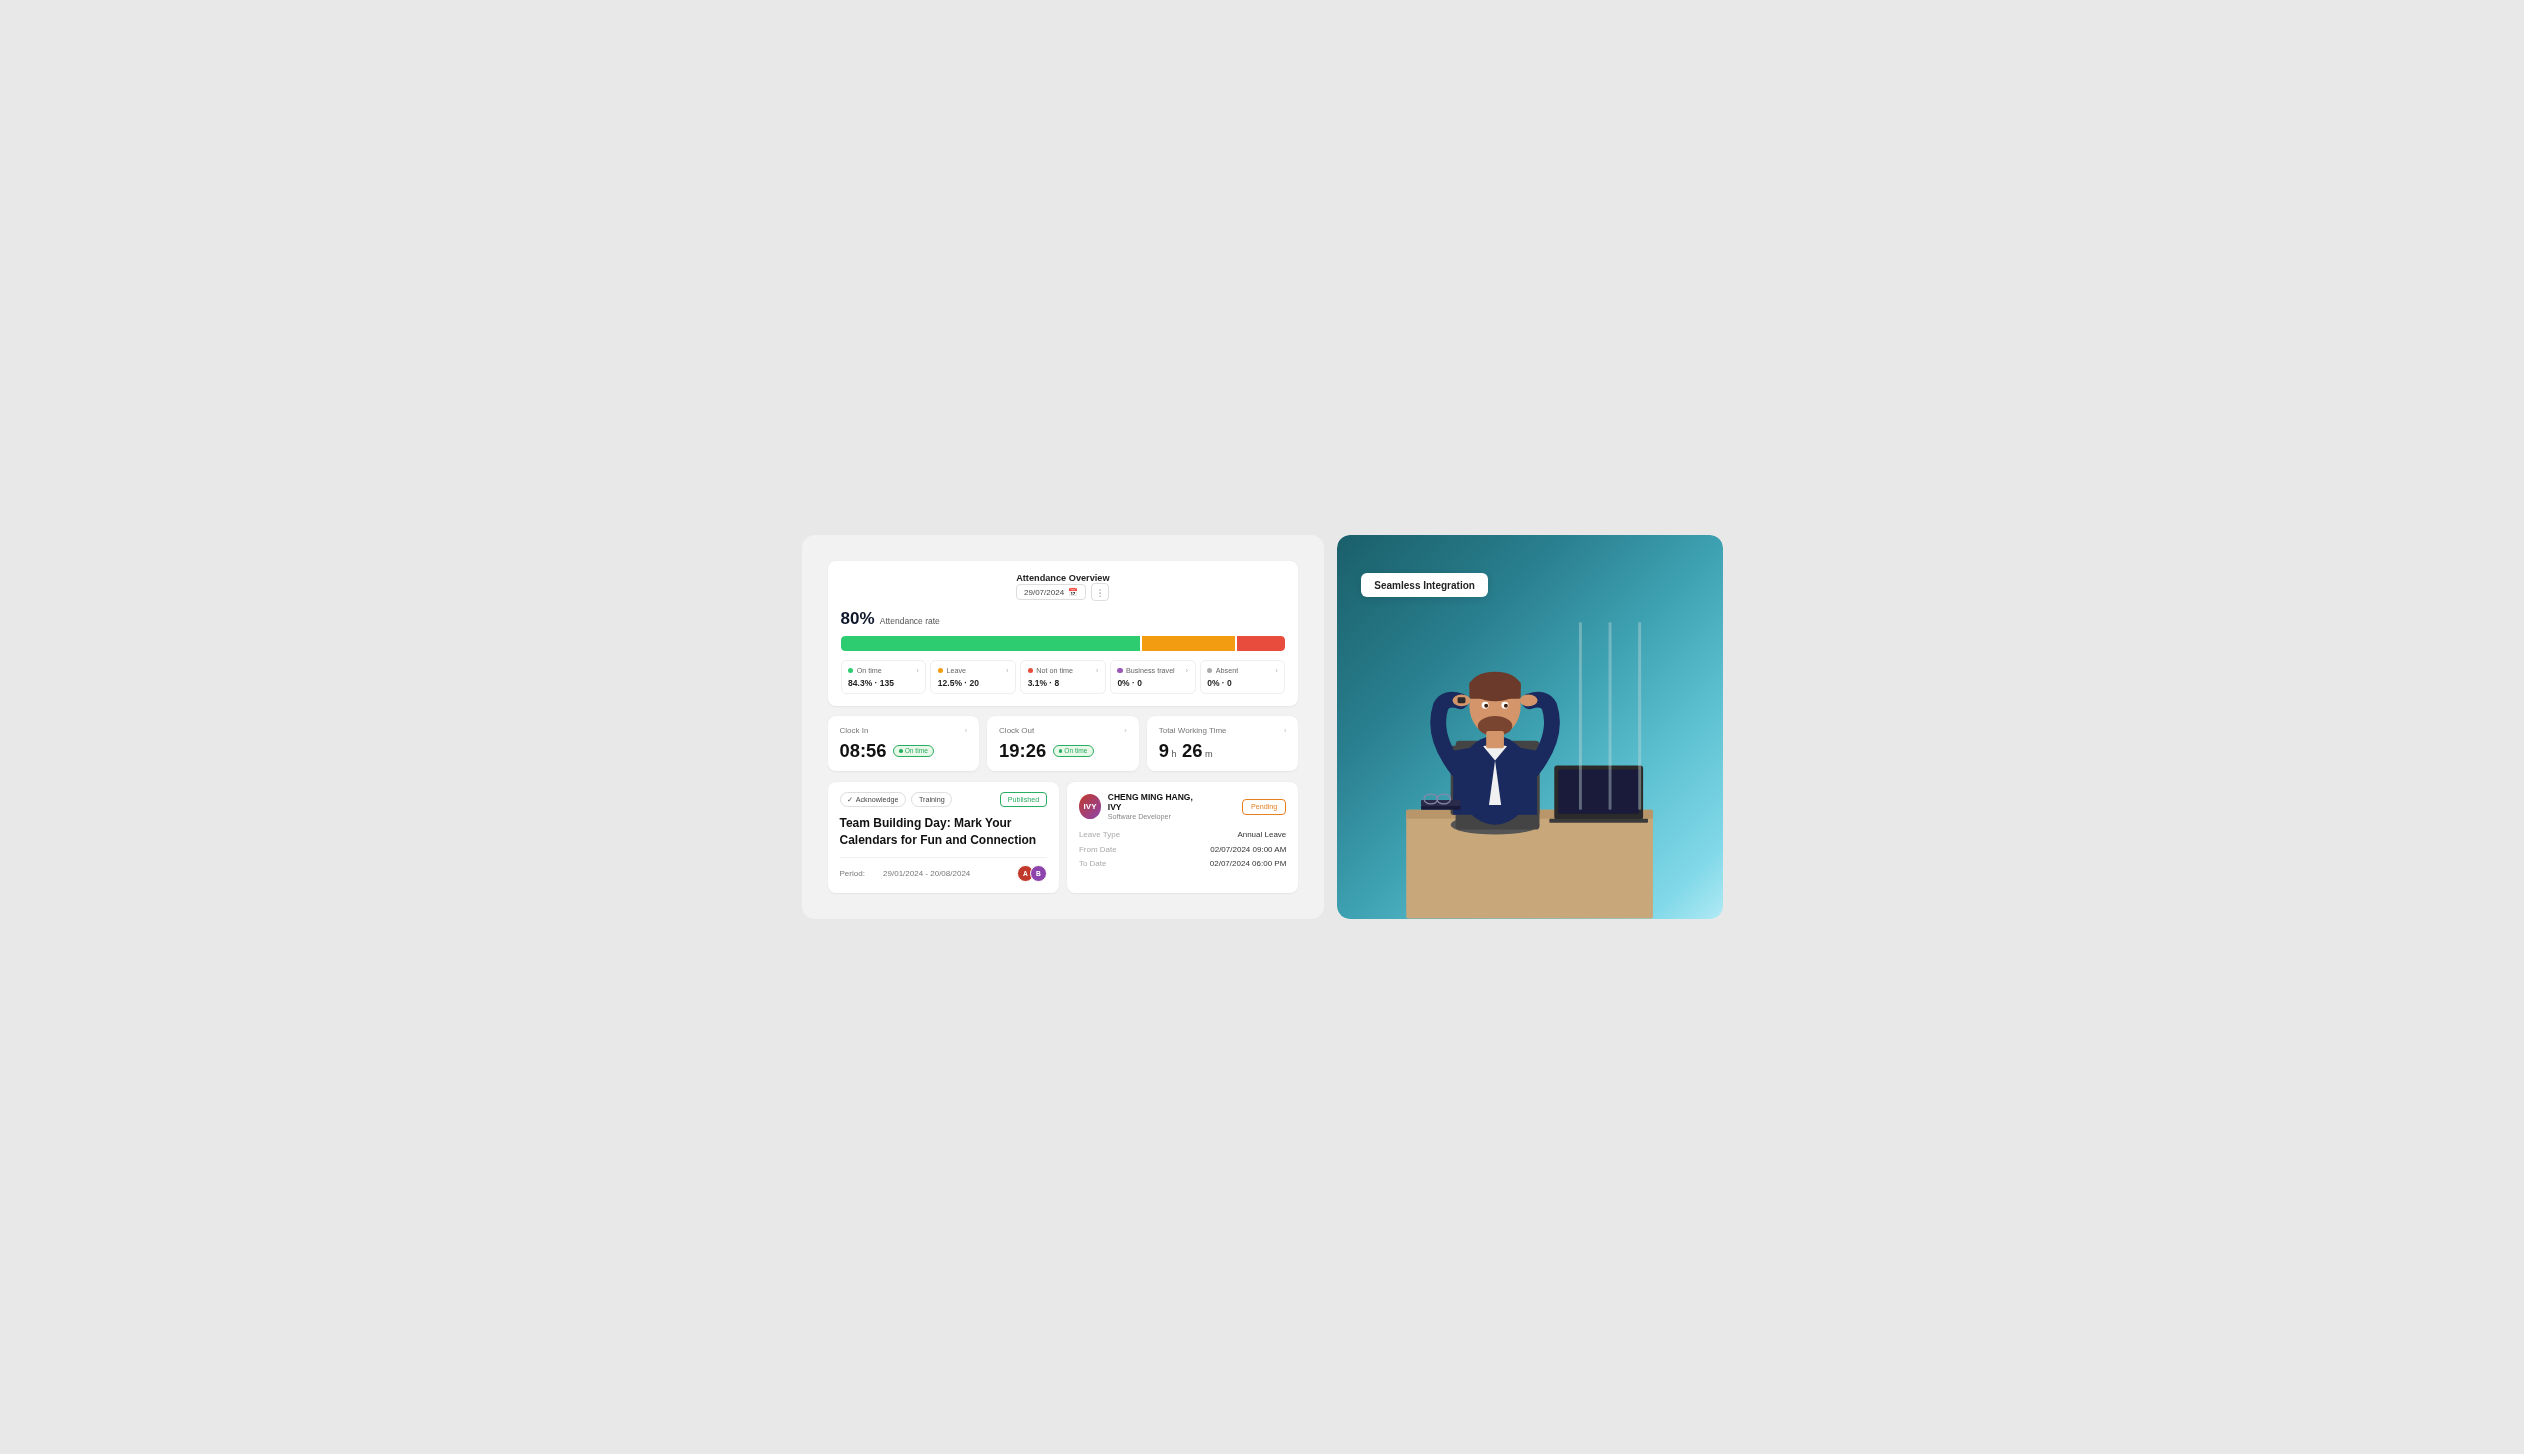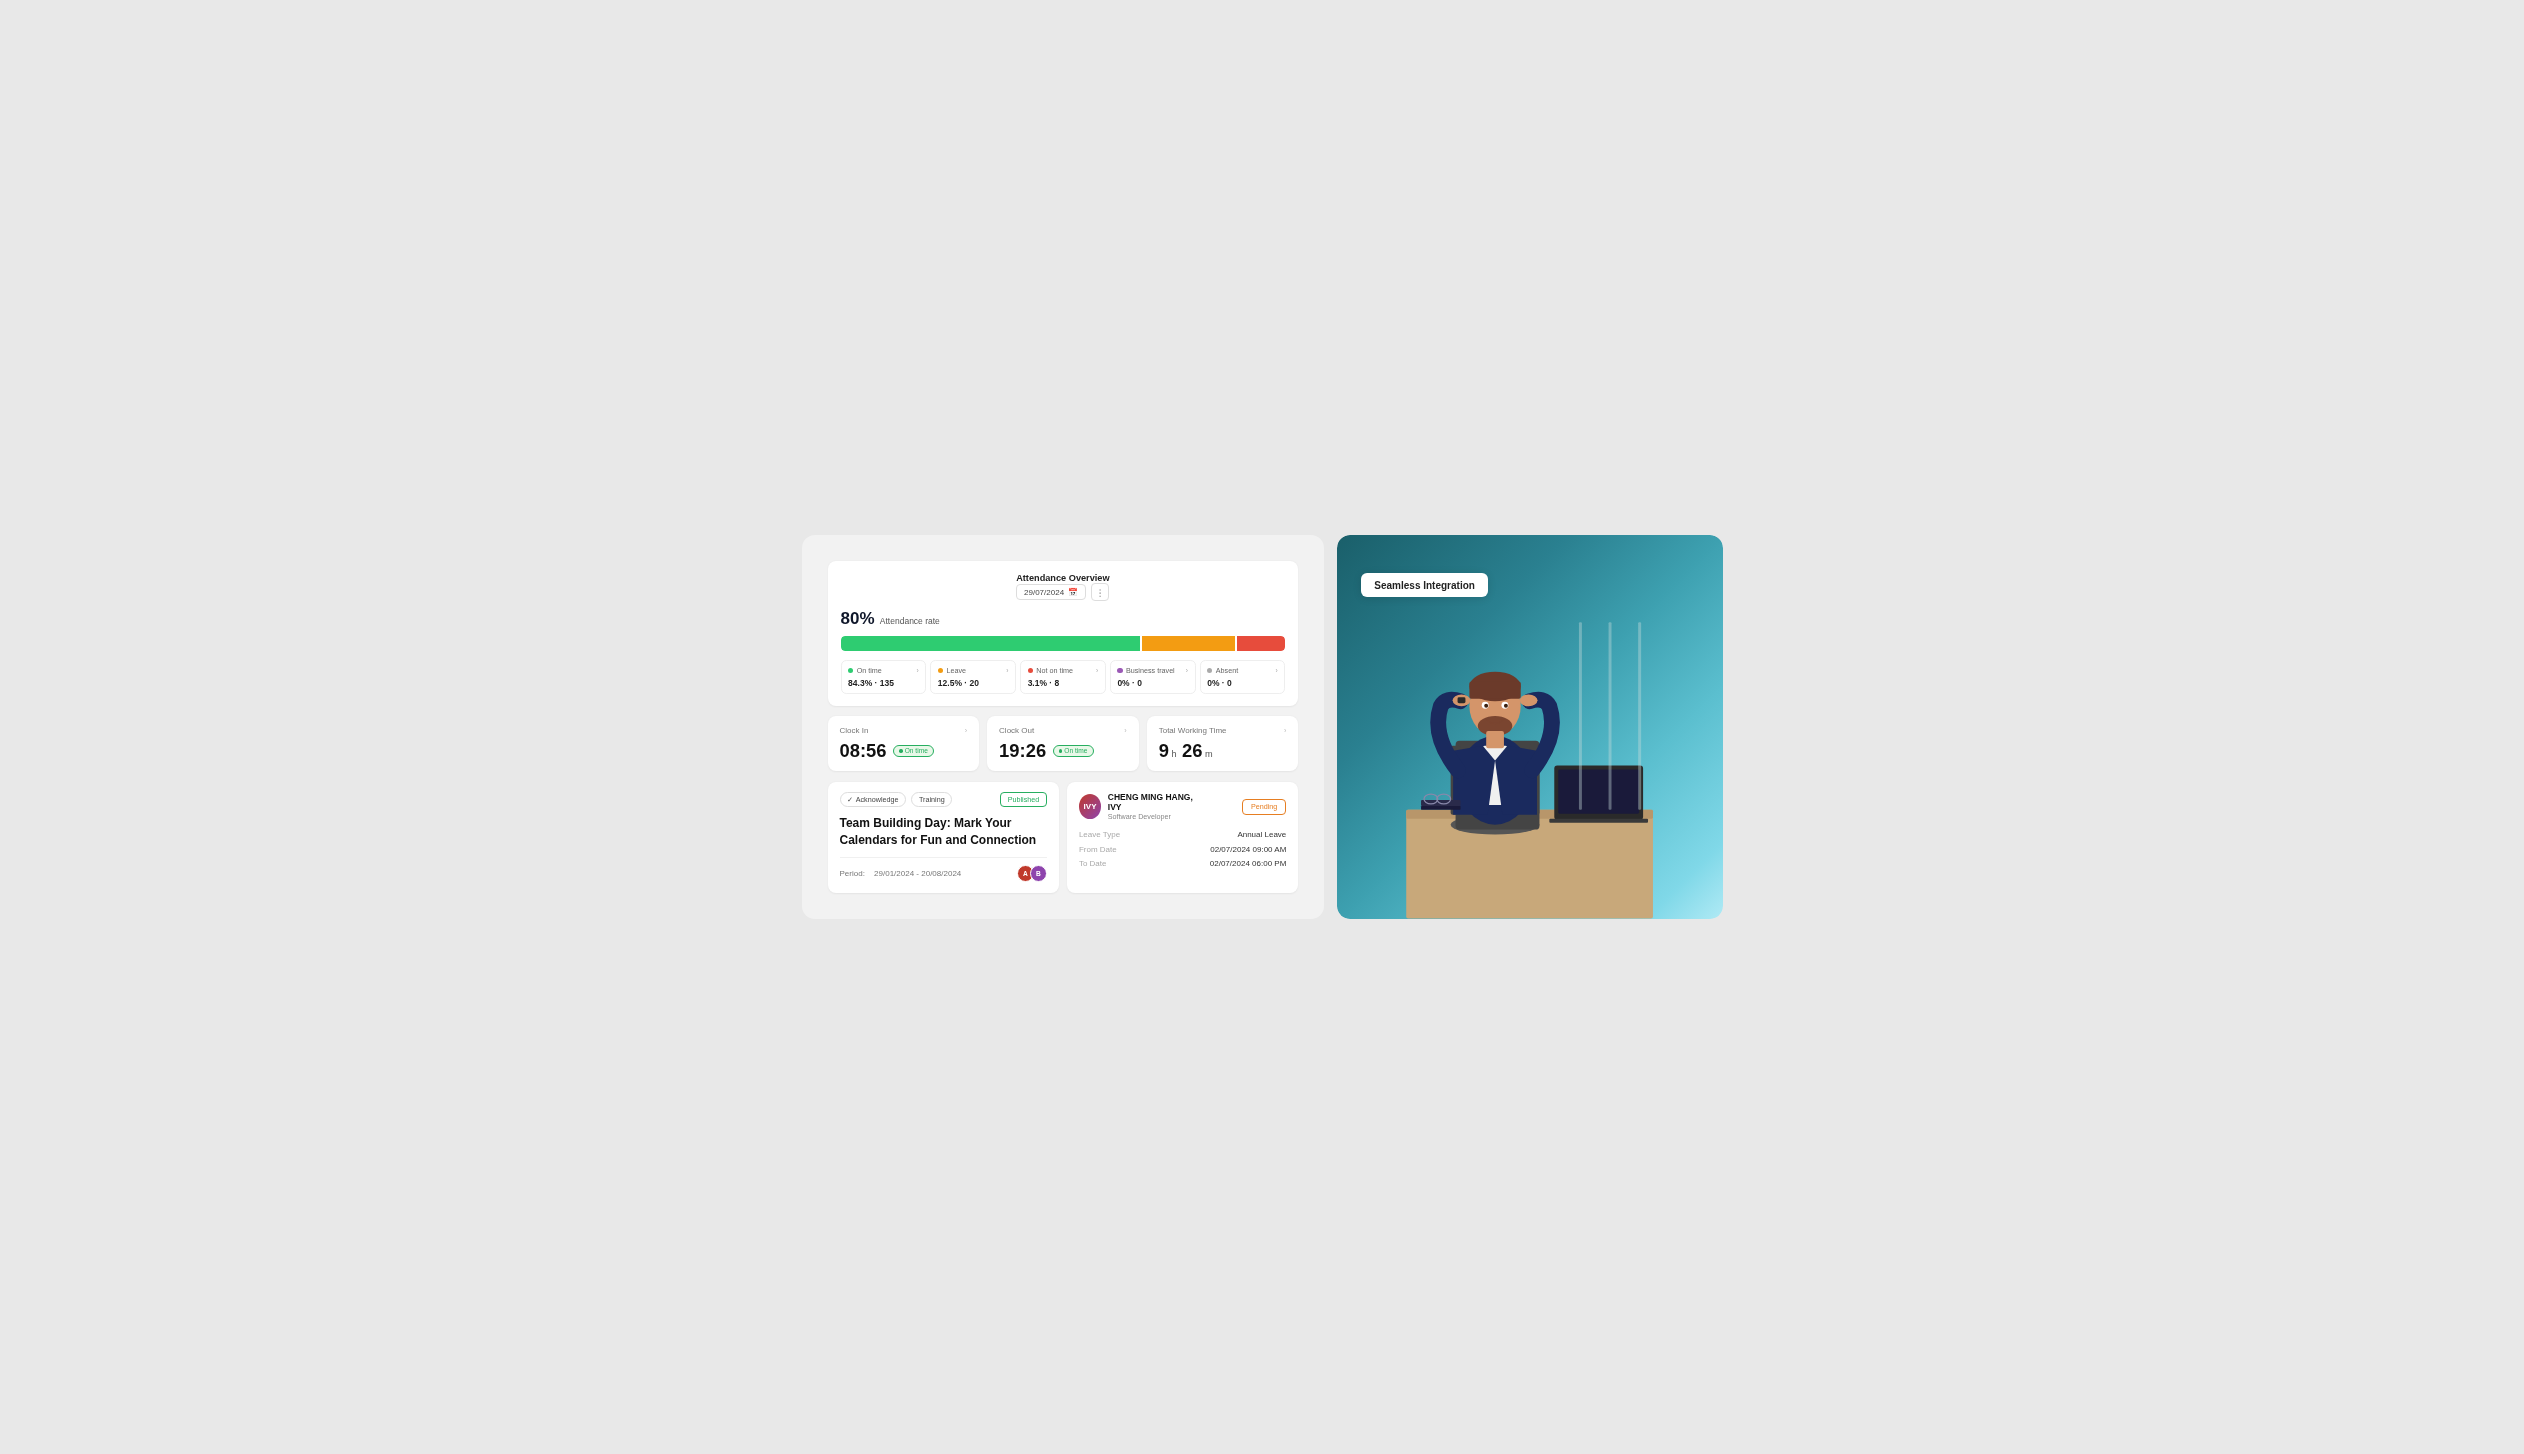--- a/index.html
+++ b/index.html
@@ -537,21 +537,21 @@
           </div>
           <div class="tag-published">
             <span>Published</span>
           </div>
         </div>
         <div class="announce-title">Team Building Day: Mark Your Calendars for Fun and Connection</div>
         <div class="divider"></div>
         <div class="period-row">
           <span class="period-text">
             <span>Period:</span>
-            <span style="margin-left:7px">29/01/2024 - 20/08/2024</span>
+            <span style="margin-left:16px">29/01/2024 - 20/08/2024</span>
           </span>
           <div class="avatars">
             <div class="avatar-circle avatar-1" style="margin-left:0">A</div>
             <div class="avatar-circle avatar-2">B</div>
           </div>
         </div>
       </div>
 
       <div class="leave-card">
         <div class="leave-header">

